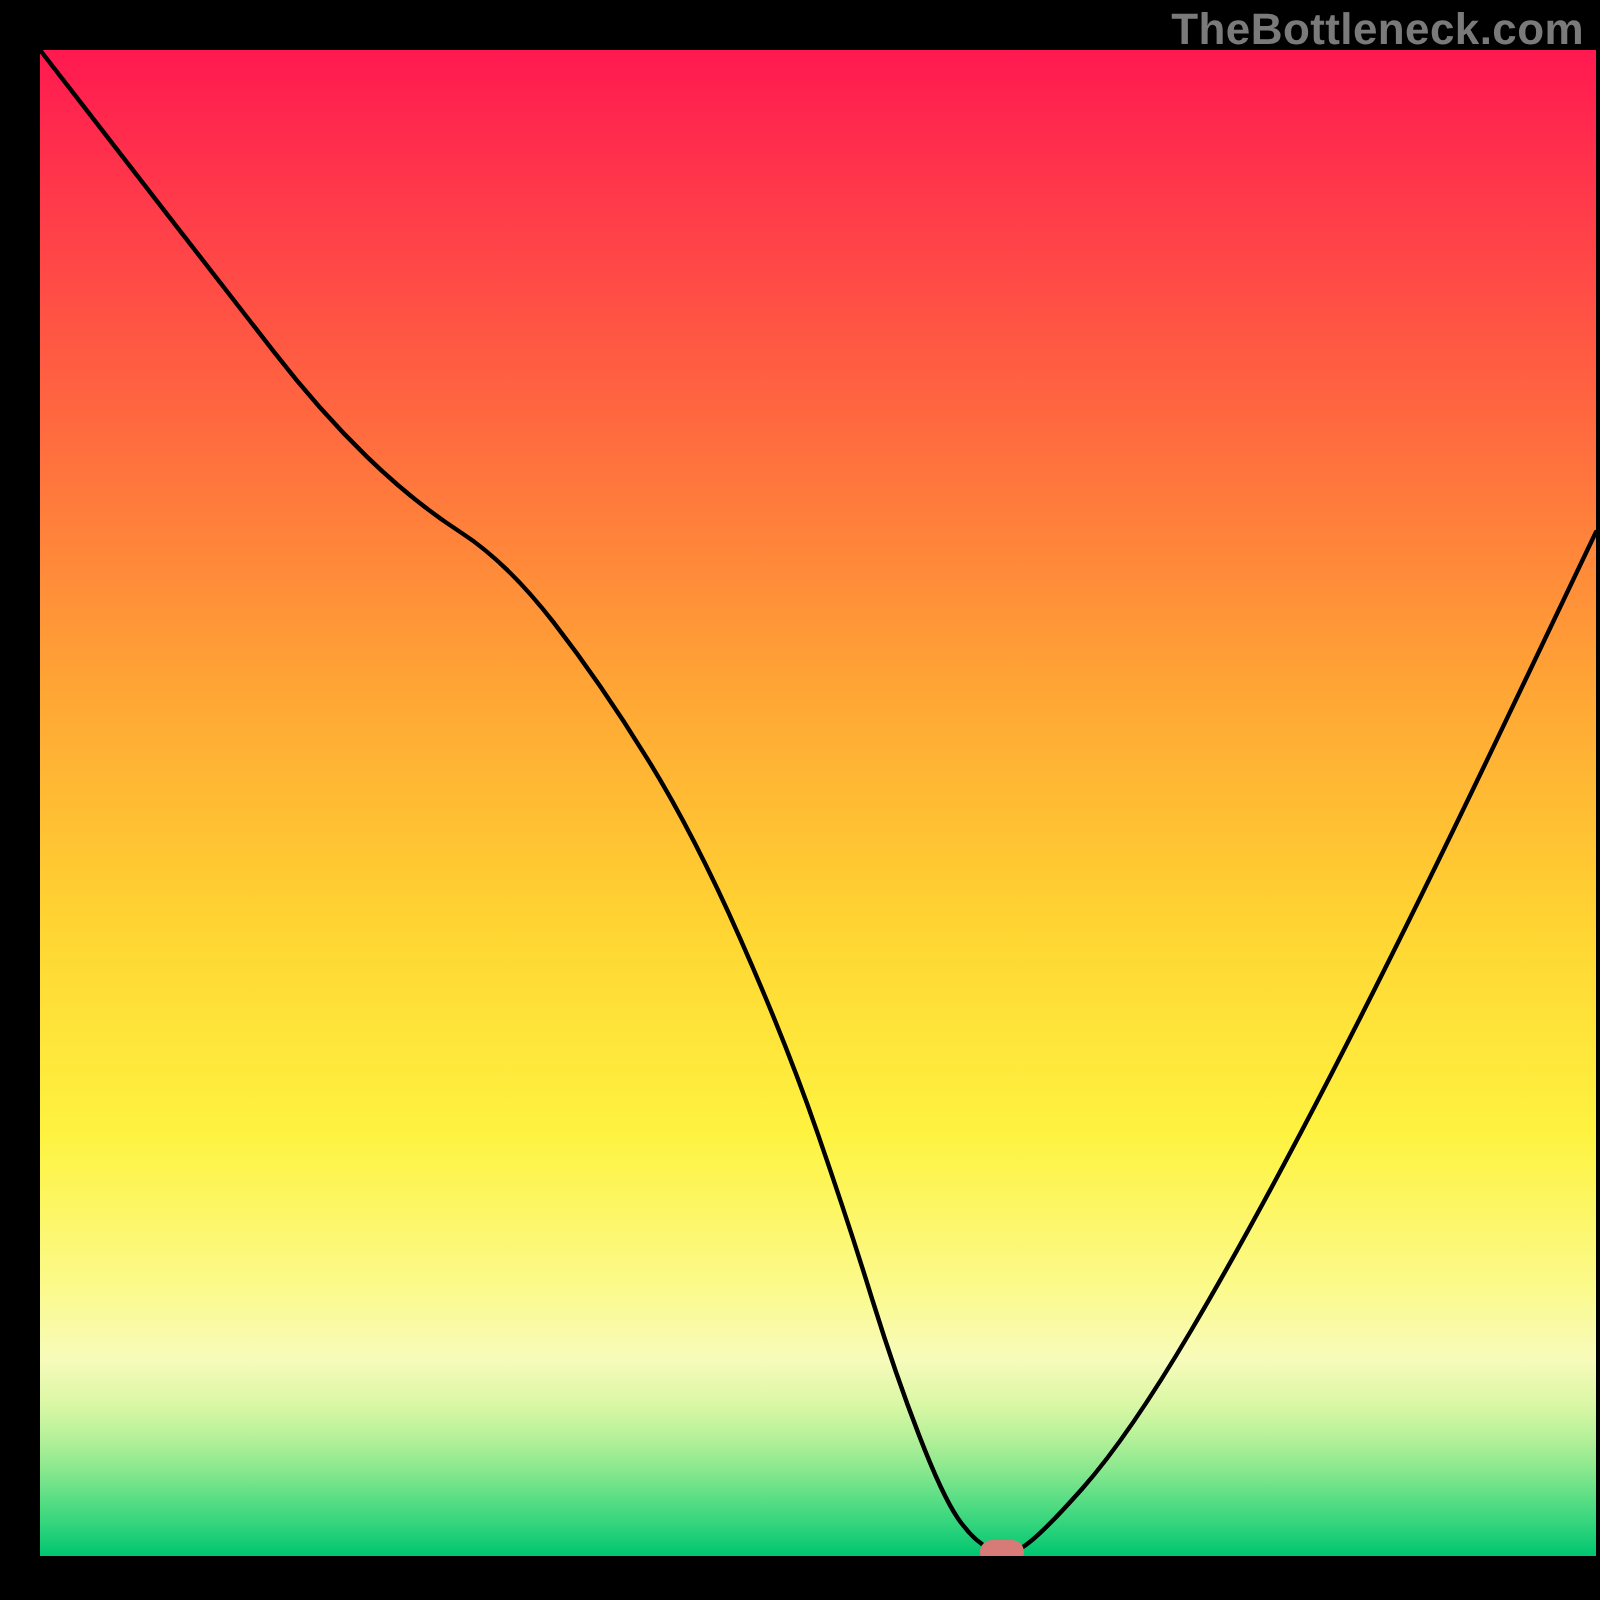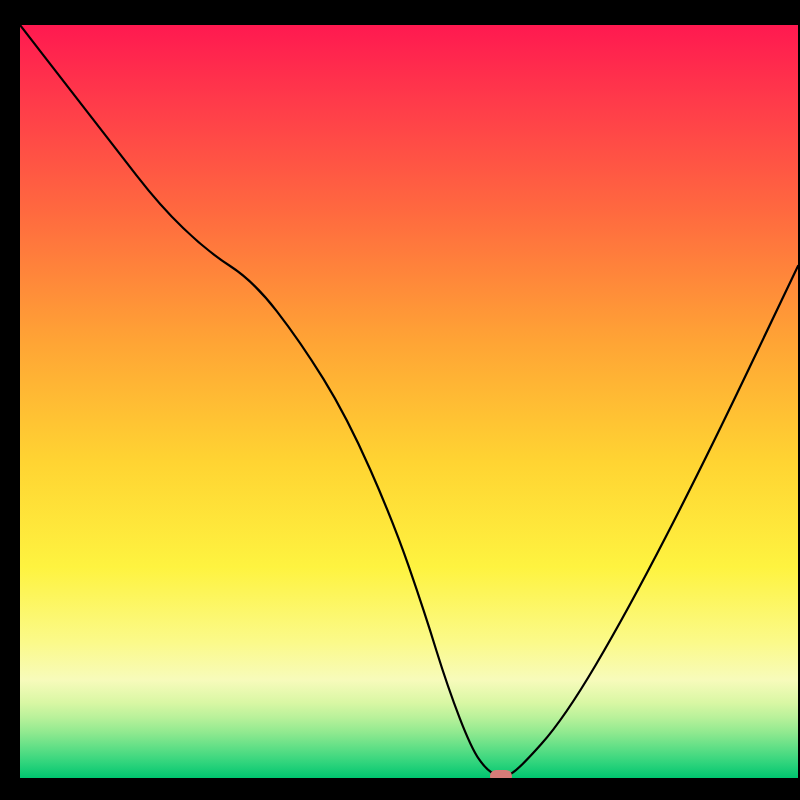--- a/index.html
+++ b/index.html
@@ -79,20 +79,21 @@
     background: #d67b78;
     border-radius: 6px;
     z-index: 12;
   }
 </style>
 </head>
 <body>
 
 <div class="frame">
 
+  <div class="watermark">TheBottleneck.com</div>
 
   <div class="plot">
     <div class="gradient"></div>
 
     <svg class="curve-svg" viewBox="0 0 778 753" preserveAspectRatio="none">
       <path id="curve-path" class="curve-path" d="M 0.0 0.0 Q 0.0 0.0 23.3 30.1 Q 46.7 60.2 70.0 90.4 Q 93.4 120.5 116.7 150.6 Q 140.0 180.7 163.4 203.3 Q 186.7 225.9 210.1 241.0 Q 233.4 256.0 256.7 286.1 Q 280.1 316.3 303.4 353.9 Q 326.8 391.6 350.1 444.3 Q 373.4 497.0 389.0 542.2 Q 404.6 587.3 416.2 625.0 Q 427.9 662.6 439.6 692.8 Q 451.2 722.9 459.0 734.2 Q 466.8 745.5 474.6 749.2 Q 482.4 753.0 490.1 749.2 Q 497.9 745.5 521.3 719.1 Q 544.6 692.8 575.7 640.0 Q 606.8 587.3 645.7 512.0 Q 684.6 436.7 731.3 338.8 T 778.0 241.0"></path>
     </svg>
 
     <div id="marker" class="marker" style="left: 469.804px; top: 745px; background: rgb(214, 123, 120);"></div>
   </div>

